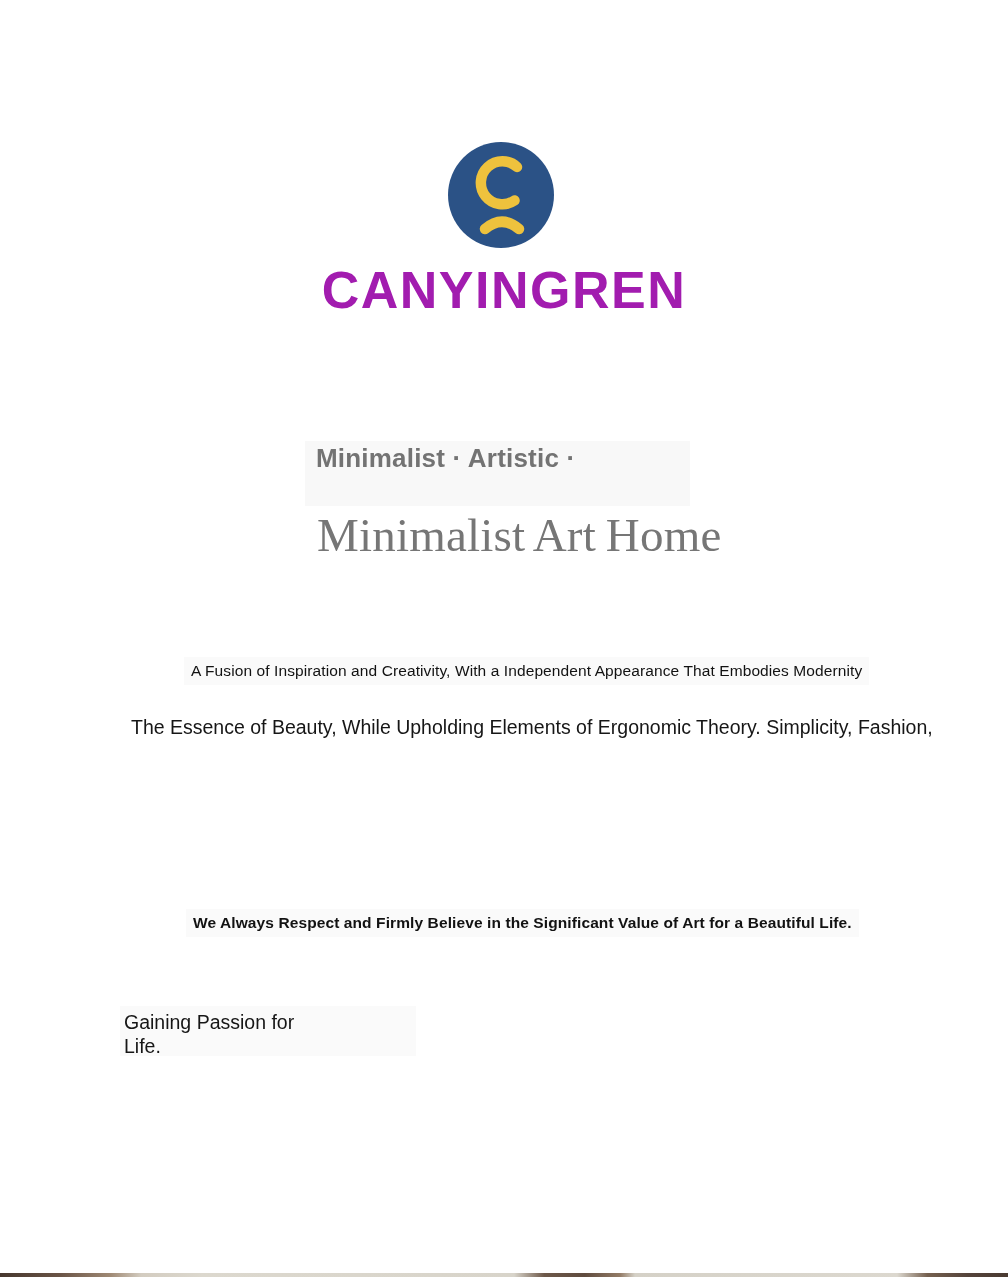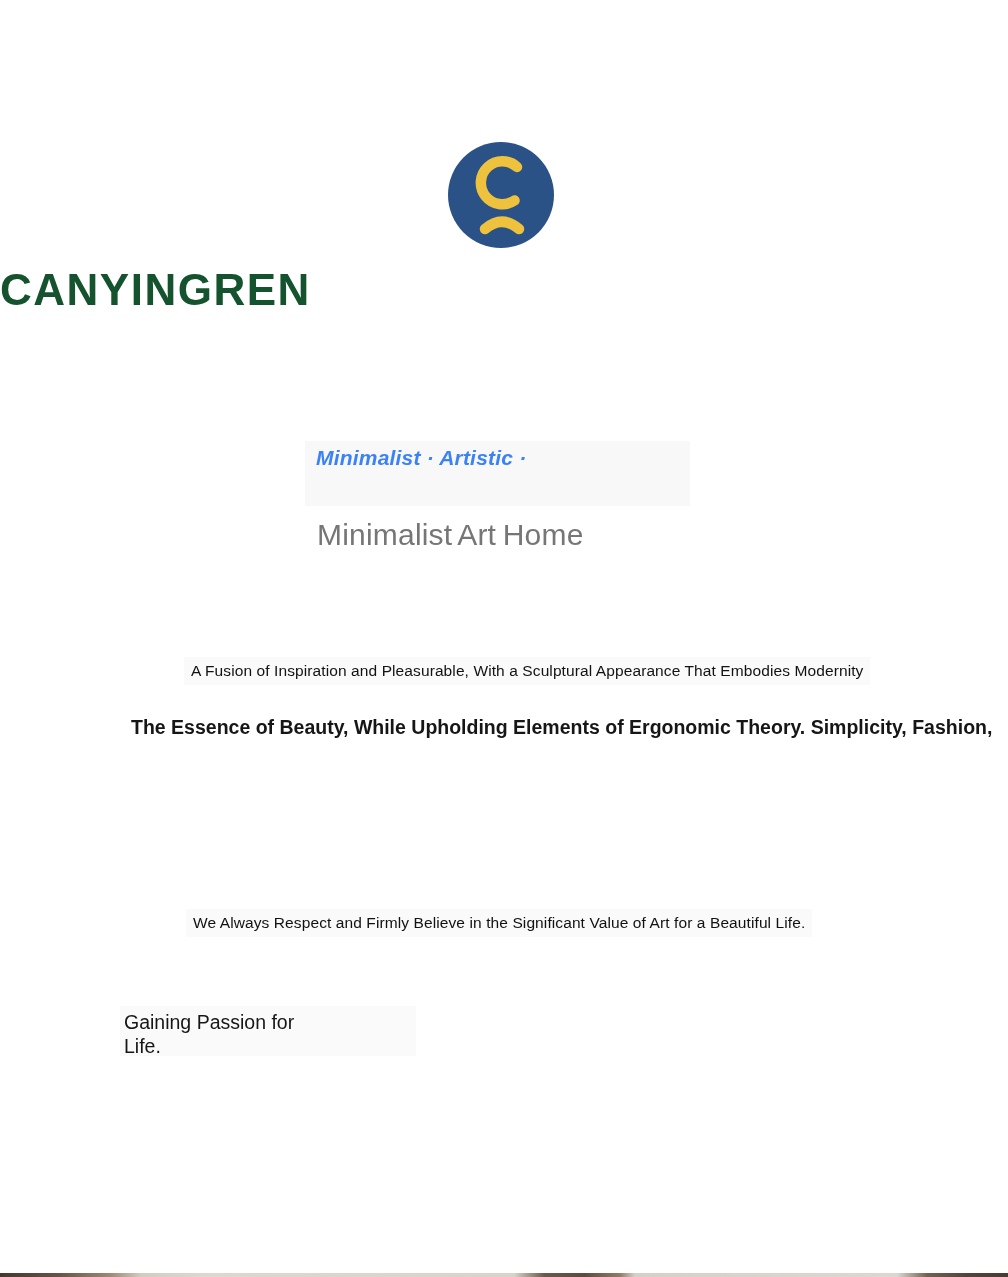--- a/index.html
+++ b/index.html
@@ -23,76 +23,76 @@
     width: 106px; height: 106px;
     border-radius: 50%;
     background: #2b5286;
     display: flex; align-items: center; justify-content: center;
   }
   .logo-circle svg { display: block; }
 
   
   .brand-name {
     left: 0; top: 268px; width: 1008px;
-    text-align: left;
-    font-size: 44px;
+    text-align: center;
+    font-size: 52px;
     font-weight: 700;
     letter-spacing: 1.5px;
-    color: #14532d;
+    color: #a21caf;
     line-height: 44px;
   }
 
   
   .hero-title-box {
     left: 305px; top: 441px;
     width: 385px; height: 65px;
     background: #f8f8f8;
   }
   .hero-title {
     left: 316px; top: 444px;
-    font-size: 21px;
+    font-size: 26px;
     font-weight: 700;
     line-height: 28px;
     letter-spacing: 0.2px;
-    color: #3b82f6;
-    font-style: italic;
+    color: #737373;
   }
   .hero-title span { display: block; }
 
   .hero-subtitle {
     left: 317px; top: 512px;
-    font-size: 30px;
+    font-size: 47px;
     font-weight: 400;
     letter-spacing: 0.2px;
     word-spacing: -2px;
     color: #767676;
     line-height: 46px;
+    font-family: Liberation Serif, serif;
   }
 
   
   .lead-box {
     background: #fafafa;
     padding: 5px 7px;
     font-size: 15.5px;
     font-weight: 500;
     letter-spacing: 0.1px;
     color: #121212;
     white-space: nowrap;
   }
   .lead-1 { left: 184px; top: 657px; }
-  .lead-2 { left: 186px; top: 909px; }
+  .lead-2 { left: 186px; top: 909px; font-weight: bold; }
 
   .body-line {
     font-size: 19.5px;
     font-weight: 400;
     color: #161616;
     line-height: 23.5px;
     white-space: nowrap;
   }
-  .body-1a { left: 131px; top: 716px; font-weight: bold; }
+  .body-1a { left: 131px; top: 716px; }
   .body-1b { left: 124px; top: 772px; }
   .body-2a { left: 132px; top: 964px; }
 
   .gaining-box {
     left: 120px; top: 1006px;
     width: 296px; height: 50px;
     background: #fafafa;
   }
   .body-2b {
     left: 124px; top: 1011px;
@@ -126,21 +126,21 @@
   <div class="abs brand-name">CANYINGREN</div>
 
   <div class="abs hero-title-box"></div>
 
   <div class="abs hero-title">
     <span>Minimalist · Artistic ·</span>
   </div>
 
   <div class="abs hero-subtitle">Minimalist Art Home</div>
 
-  <div class="abs lead-box lead-1">A Fusion of Inspiration and Pleasurable, With a Sculptural Appearance That Embodies Modernity</div>
+  <div class="abs lead-box lead-1">A Fusion of Inspiration and Creativity, With a Independent Appearance That Embodies Modernity</div>
   <div class="abs body-line body-1a">The Essence of Beauty, While Upholding Elements of Ergonomic Theory. Simplicity, Fashion,</div>
 
   <div class="abs lead-box lead-2">We Always Respect and Firmly Believe in the Significant Value of Art for a Beautiful Life.</div>
   <div class="abs gaining-box"></div>
   <div class="abs body-line body-2b">Gaining Passion for Life.</div>
 
   <div class="abs bottom-strip"></div>
 
 </div>
 

